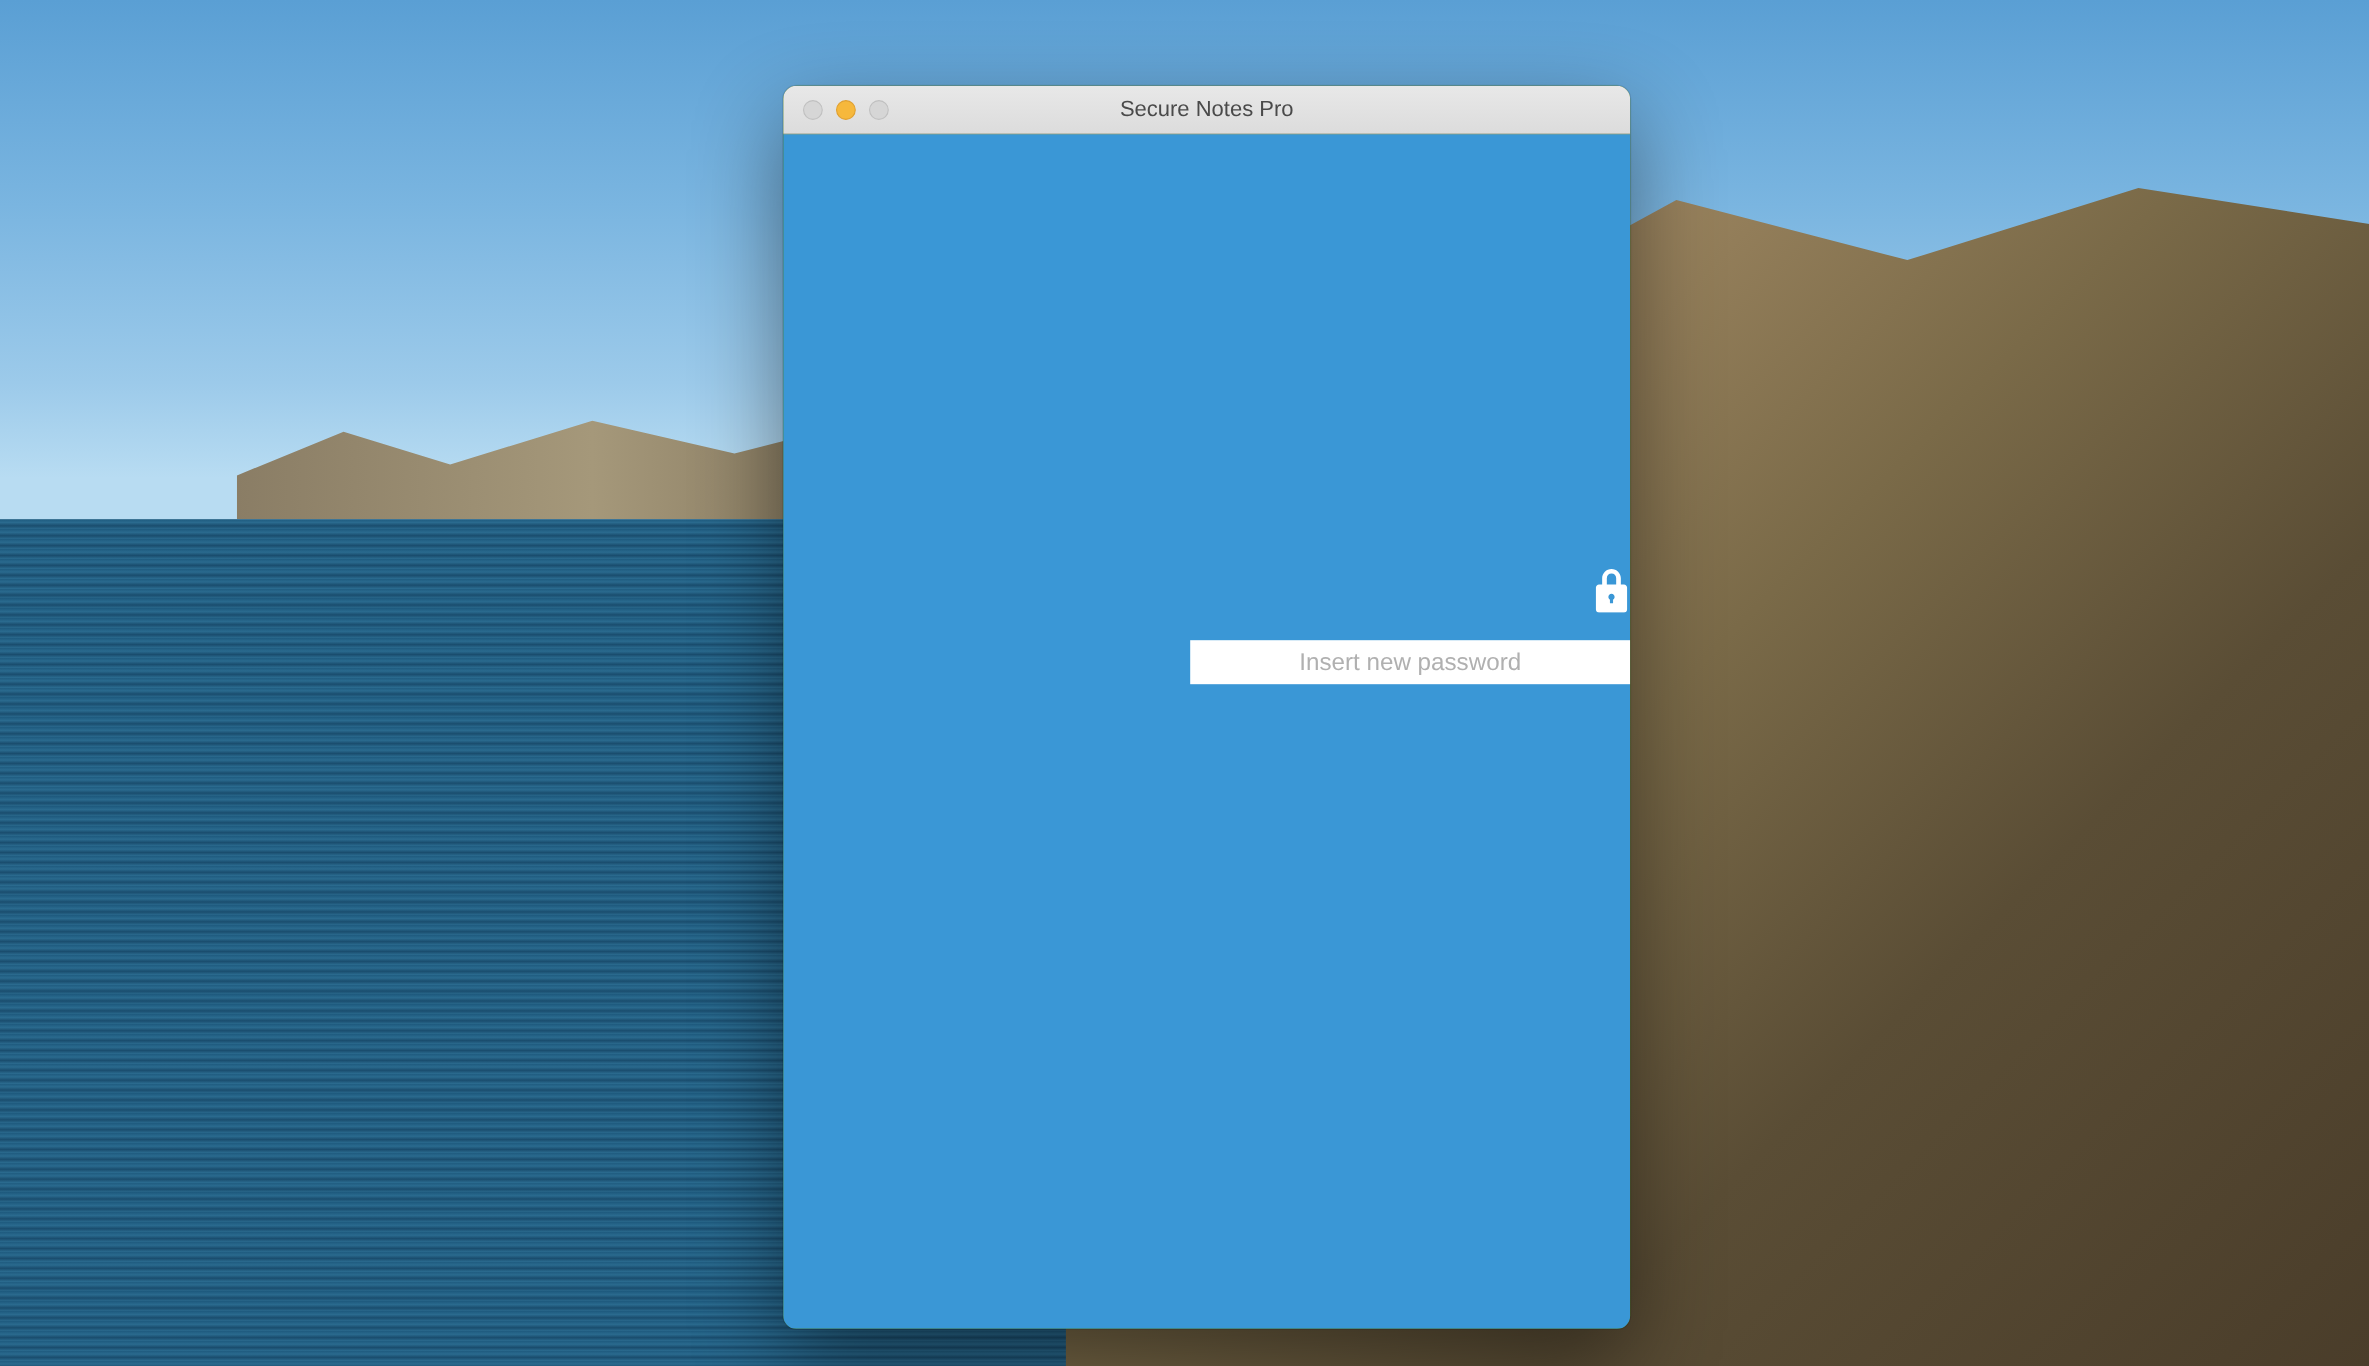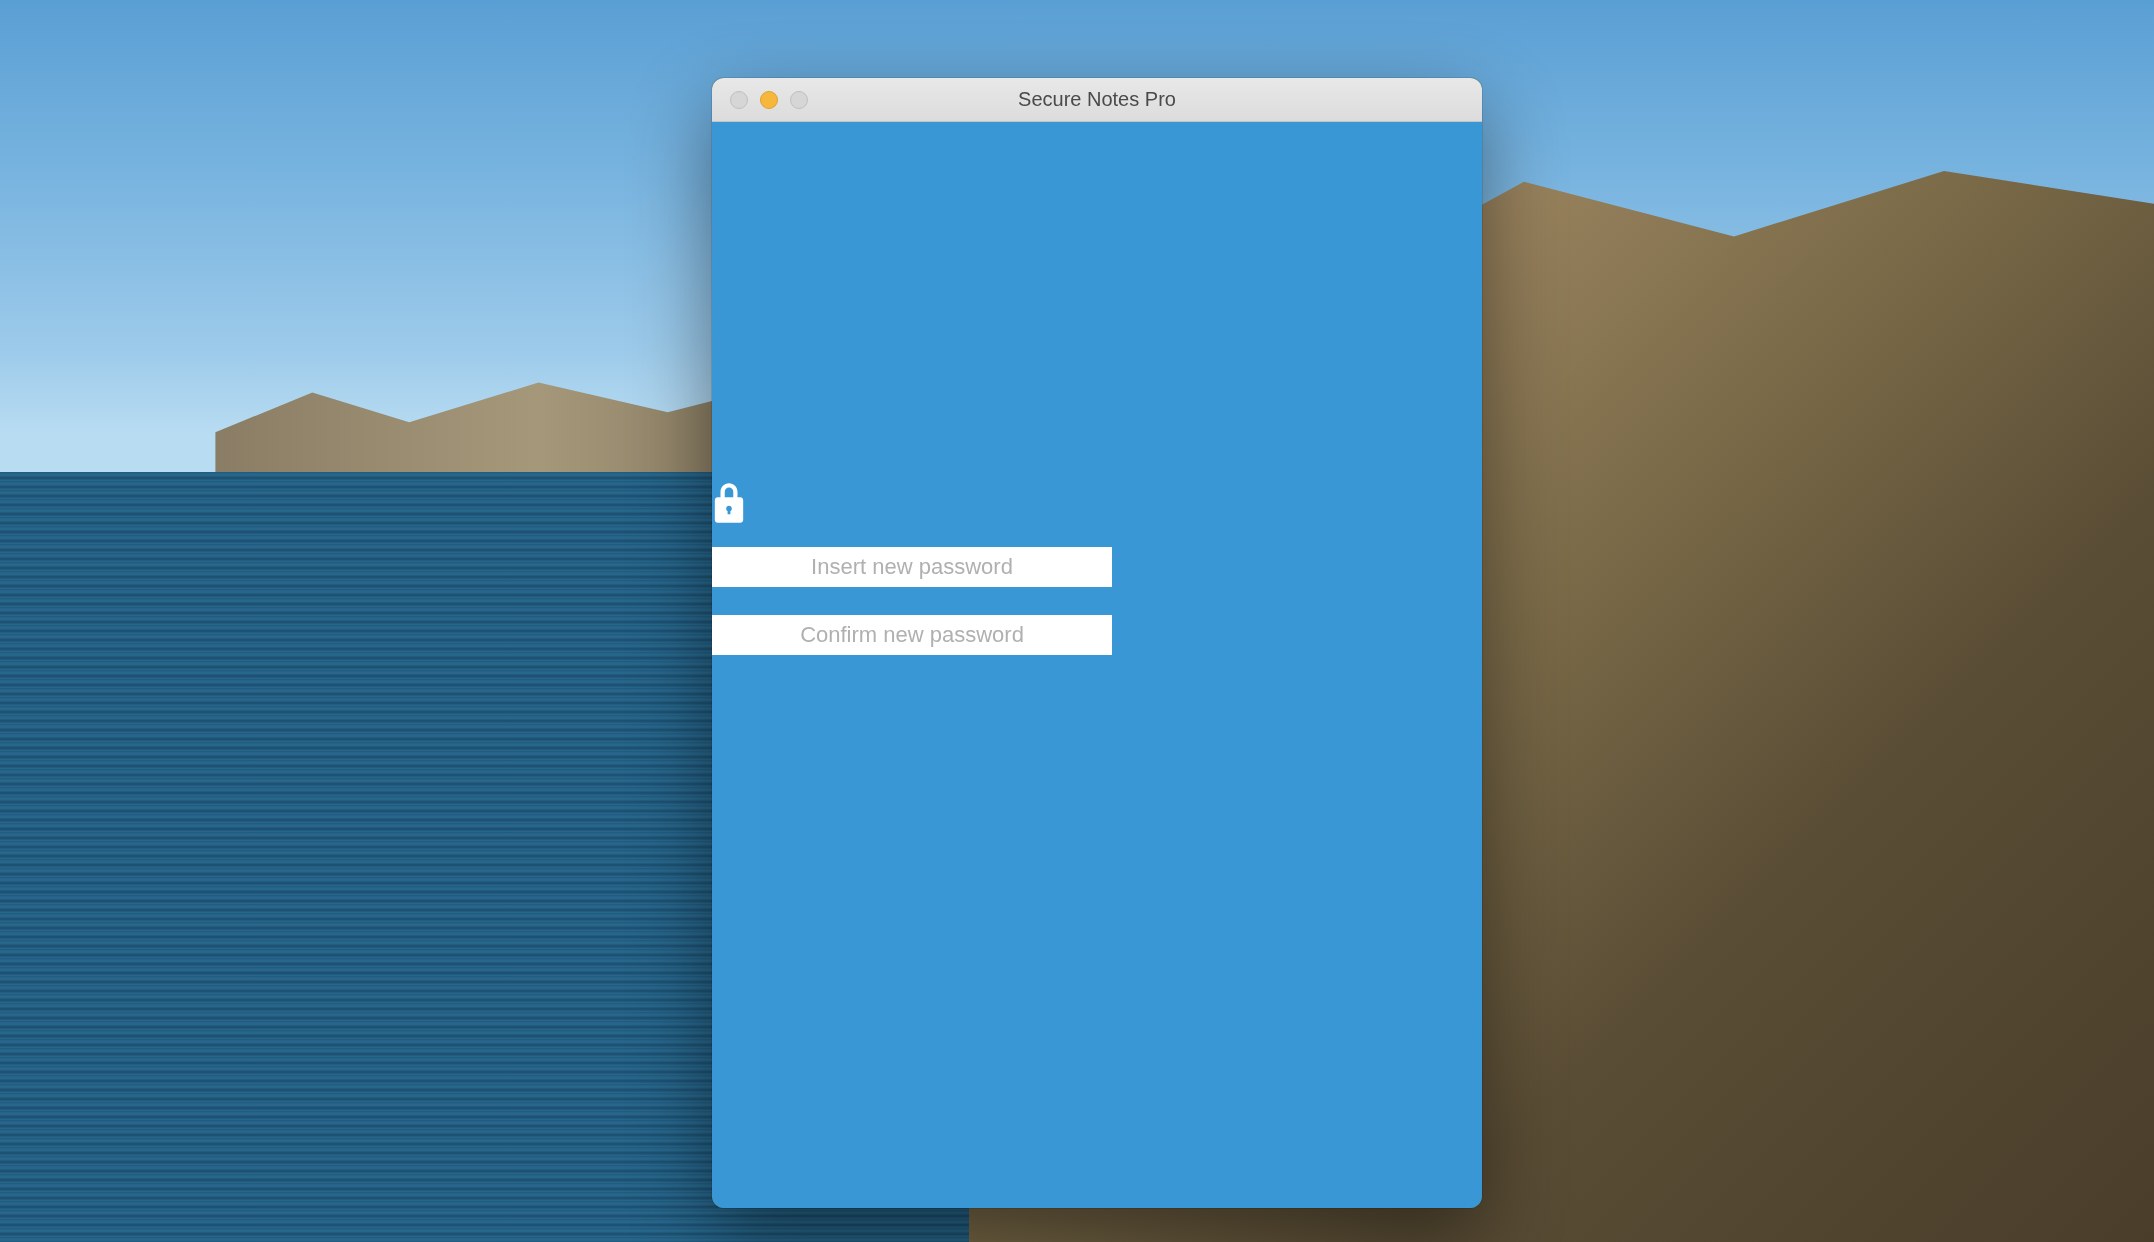--- a/index.html
+++ b/index.html
@@ -153,21 +153,21 @@
       font-size: 20px;
       color: #4a4a4a;
       font-weight: 400;
     }
     
     .app-content {
       height: calc(100% - 44px);
       background: #3a97d6;
       display: flex;
       flex-direction: column;
-      align-items: flex-start;
+      align-items: flex-end;
       justify-content: center;
       padding-bottom: 160px;
     }
     
     .lock-icon {
       margin-bottom: 20px;
     }
     
     .lock-icon svg {
       width: 34px;
@@ -234,16 +234,15 @@
 
   <div class="app-content">
     <div class="lock-icon">
       <svg viewBox="0 0 24 28">
         <path d="M12 0 C8.7 0 6 2.7 6 6 L6 10 L4 10 C2.9 10 2 10.9 2 12 L2 26 C2 27.1 2.9 28 4 28 L20 28 C21.1 28 22 27.1 22 26 L22 12 C22 10.9 21.1 10 20 10 L18 10 L18 6 C18 2.7 15.3 0 12 0 Z M12 3 C13.7 3 15 4.3 15 6 L15 10 L9 10 L9 6 C9 4.3 10.3 3 12 3 Z M12 16 C13.1 16 14 16.9 14 18 C14 18.7 13.6 19.4 13 19.7 L13 22 L11 22 L11 19.7 C10.4 19.4 10 18.7 10 18 C10 16.9 10.9 16 12 16 Z"></path>
       </svg>
     </div>
 
     <input type="password" class="password-input" placeholder="Insert new password" style="">
 
-    <input type="password" class="password-input" placeholder="Confirm new password" style="">
 
   </div>
 </div>
 
 </body></html>

